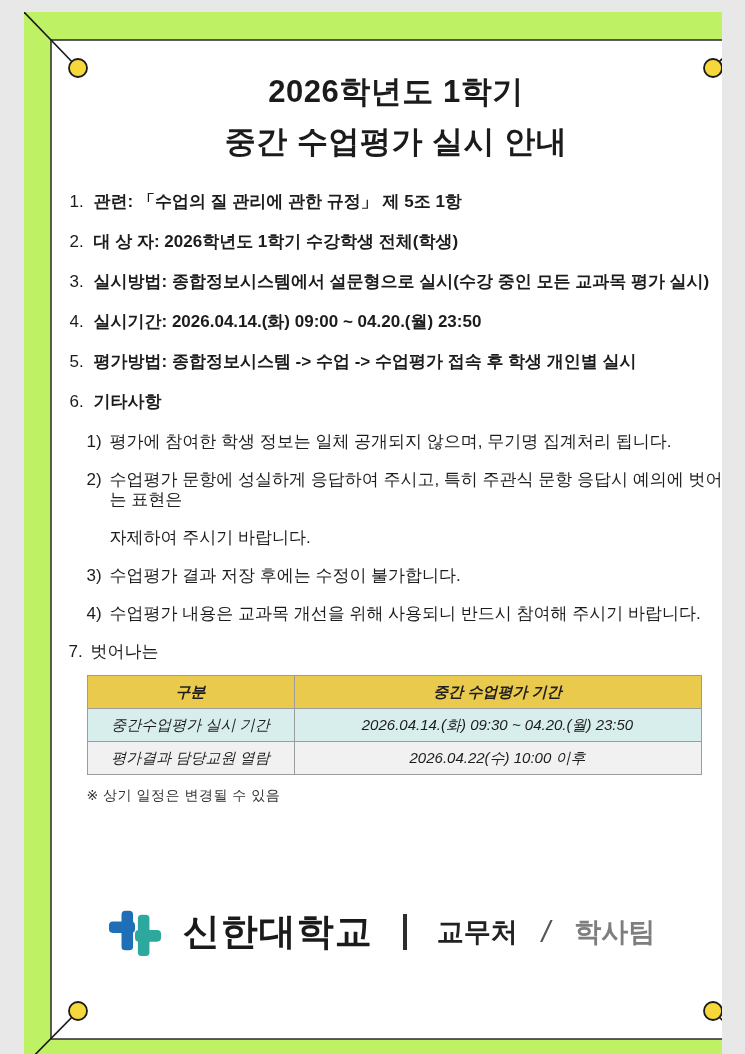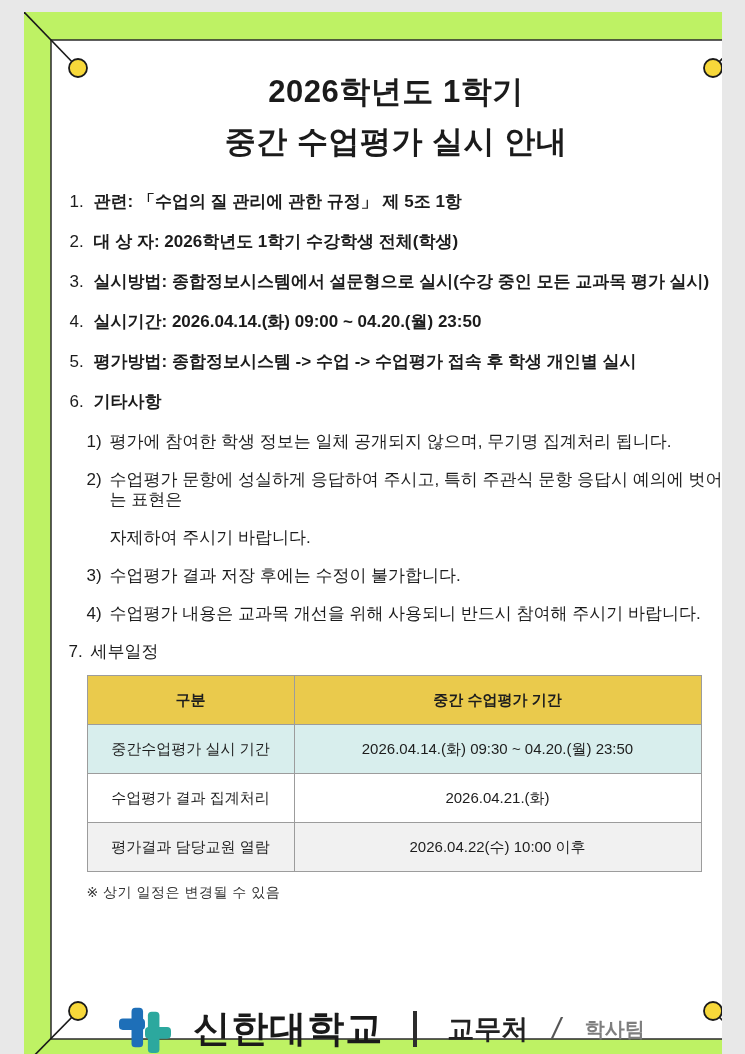--- a/index.html
+++ b/index.html
@@ -42,21 +42,22 @@
     width:615px;
     font-size:15px;
     color:#1d1d1d;
     table-layout:fixed;
   }
   .sched-table th,.sched-table td{
     border:1px solid #9c9c9c;
     height:32px;
     text-align:center;
     vertical-align:middle;
-    padding:8px 4px;
+    padding:0 4px;
+    font-style:italic;
   }
   .sched-table th{background:#EACA4C;font-weight:600;}
   .col-label{width:198px;}
   .row-teal td{background:#D8EEED;}
   .row-gray td{background:#F1F1F1;}
   .note{
     margin:12px 0 0 36px;
     font-size:14px;
     color:#333;
     letter-spacing:0.5px;
@@ -67,21 +68,21 @@
     align-items:center;
     justify-content:center;
     transform:translateX(-14px);
     gap:22px;
   }
   .logo-mark{width:52px;height:54px;flex:none;}
   .univ-name{font-size:37px;font-weight:800;color:#1a1a1a;letter-spacing:1px;}
   .footer-sep{width:4px;height:36px;background:#2d2d2d;margin:0 8px;}
   .dept-name{font-size:27px;font-weight:700;color:#222;}
   .footer-slash{font-size:30px;color:#555;font-style:italic;margin:0 2px;}
-  .team-name{font-size:20px;font-weight:600;color:#7e7e7e;}
+  .team-name{font-size:27px;font-weight:600;color:#7e7e7e;}
 </style>
 </head>
 <body>
 
 <div class="poster">
 
   <svg class="frame-layer" viewBox="0 0 745 1054" xmlns="http://www.w3.org/2000/svg">
     <rect x="27" y="28" width="691" height="999" fill="#ffffff" stroke="#2a2a2a" stroke-width="1.5"></rect>
     <line x1="0" y1="0" x2="54" y2="56" stroke="#1a1a1a" stroke-width="1.6"></line>
     <line x1="745" y1="0" x2="689" y2="56" stroke="#1a1a1a" stroke-width="1.6"></line>
@@ -144,38 +145,34 @@
         <span class="txt">수업평가 결과 저장 후에는 수정이 불가합니다.</span>
       </div>
       <div class="sub-row">
         <span class="num">4)</span>
         <span class="txt">수업평가 내용은 교과목 개선을 위해 사용되니 반드시 참여해 주시기 바랍니다.</span>
       </div>
     </div>
 
     <div class="item7">
       <span class="num">7.</span>
-      <span class="txt">세부일정</span>
+      <span class="txt">벗어나는</span>
     </div>
 
     <table class="sched-table">
       <thead>
         <tr>
           <th class="col-label">구분</th>
           <th>중간 수업평가 기간</th>
         </tr>
       </thead>
       <tbody>
         <tr class="row-teal">
           <td>중간수업평가 실시 기간</td>
           <td>2026.04.14.(화) 09:30 ~ 04.20.(월) 23:50</td>
-        </tr>
-        <tr>
-          <td>수업평가 결과 집계처리</td>
-          <td>2026.04.21.(화)</td>
         </tr>
         <tr class="row-gray">
           <td>평가결과 담당교원 열람</td>
           <td>2026.04.22(수) 10:00 이후</td>
         </tr>
       </tbody>
     </table>
 
     <div class="note">※ 상기 일정은 변경될 수 있음</div>
 

